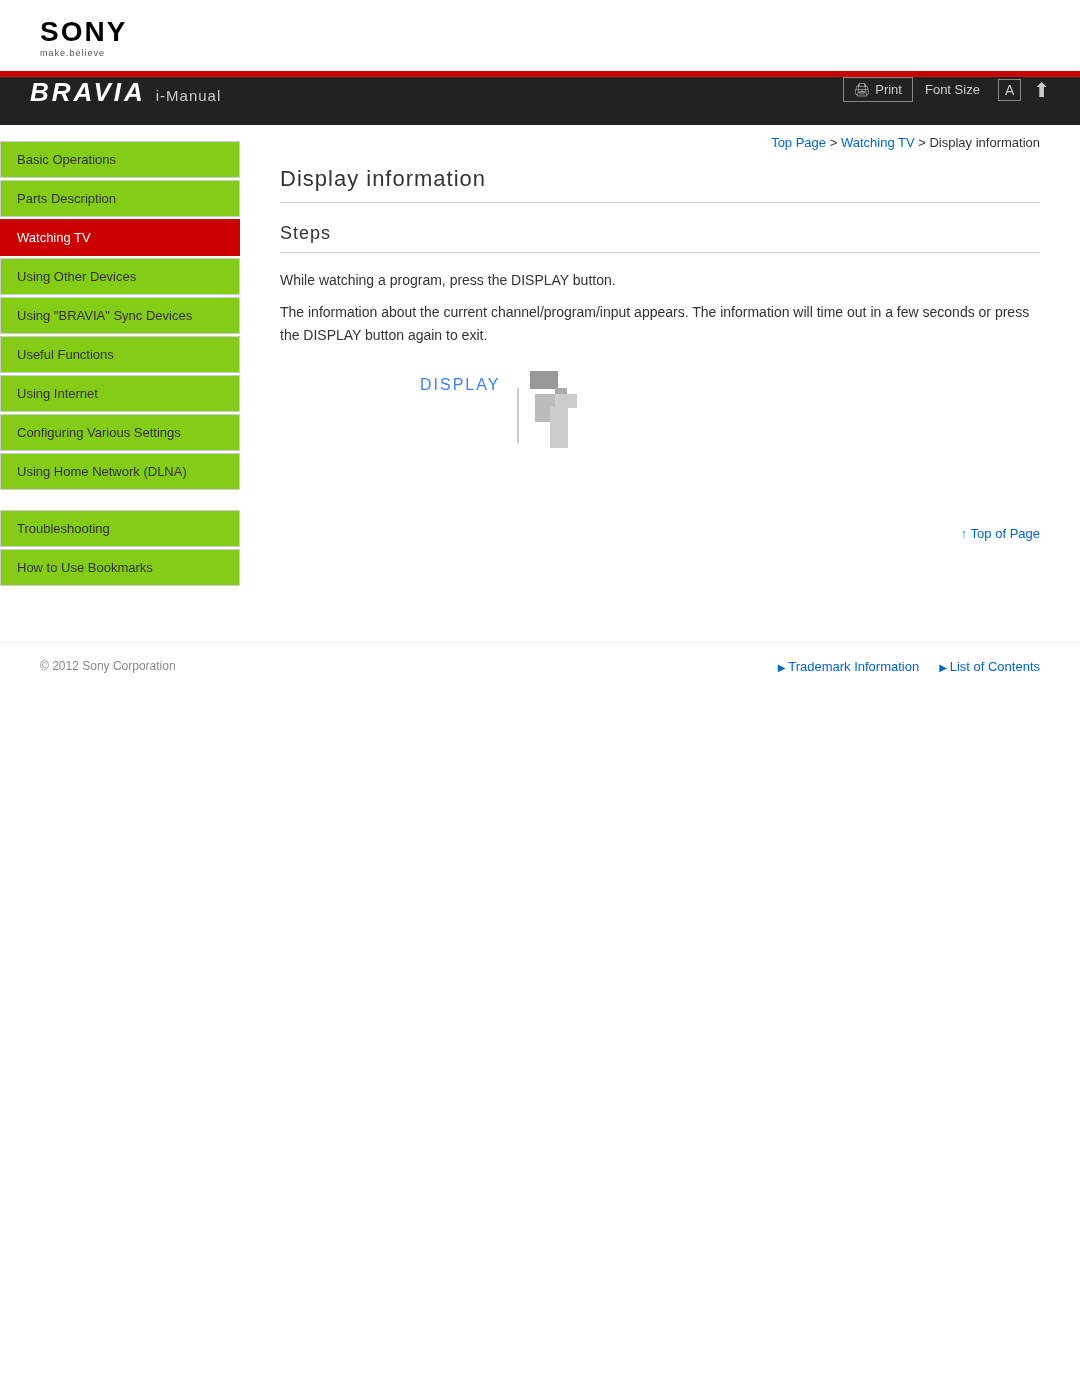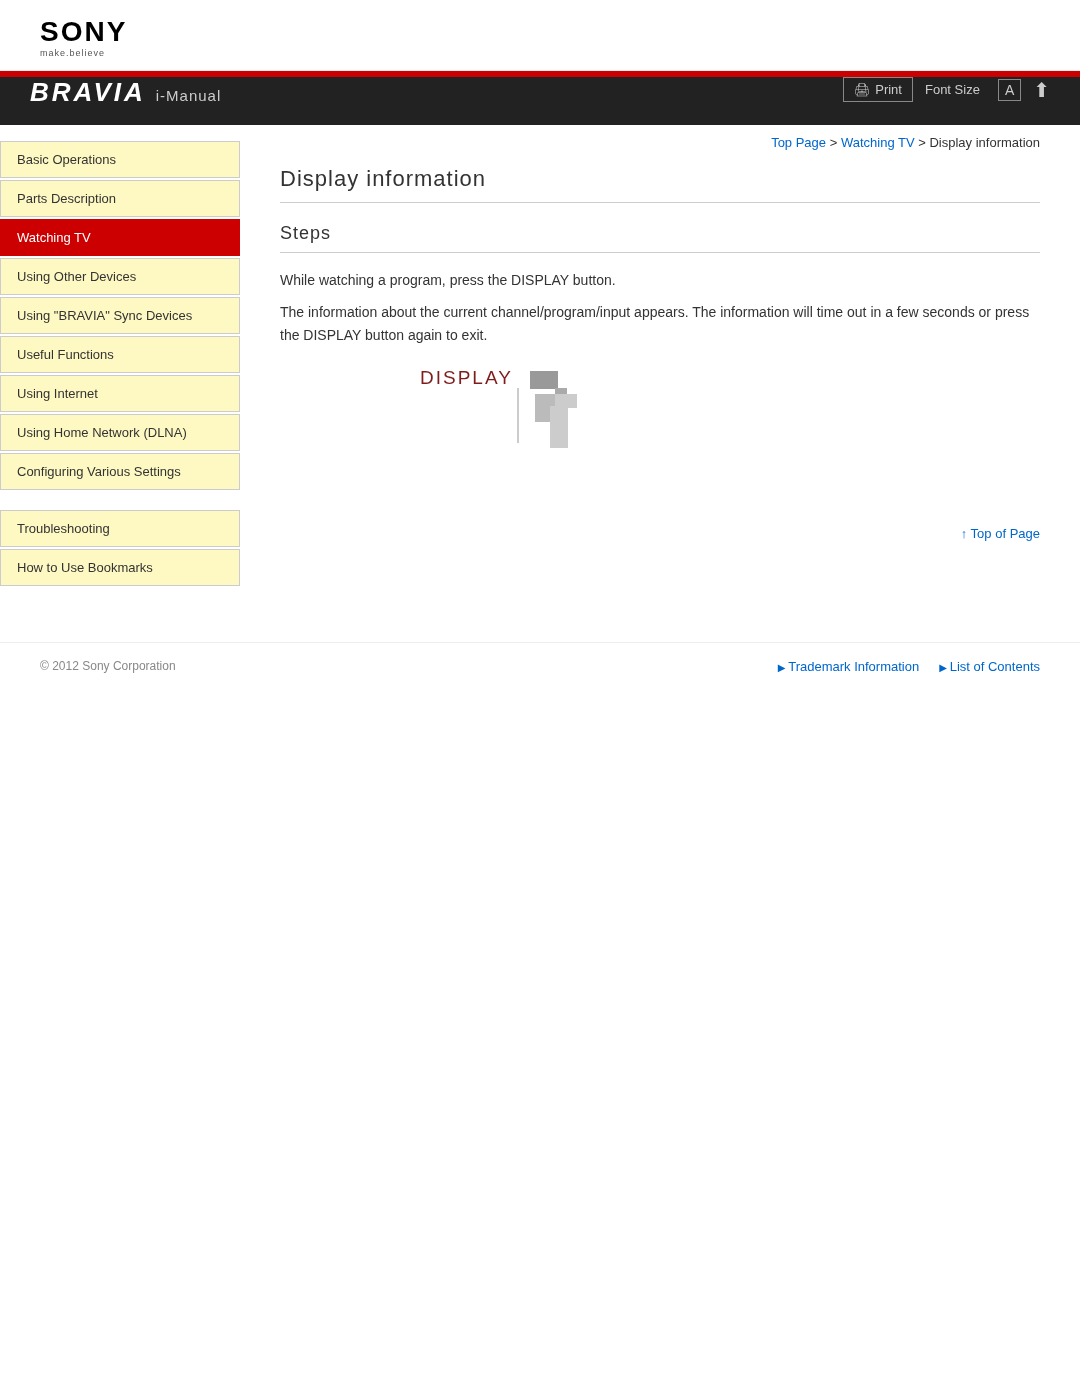--- a/index.html
+++ b/index.html
@@ -63,21 +63,21 @@
     
     .sidebar {
       width: 240px; flex-shrink: 0; padding: 16px 0;
     }
     .sidebar-group {
       margin-bottom: 20px;
     }
     .sidebar-item {
       display: block; padding: 10px 16px;
       border: 1px solid #ccc; margin-bottom: 2px;
-      cursor: pointer; background: #fef9c3;
+      cursor: pointer; background: #84cc16;
       font-size: 13px; color: #333;
       text-decoration: none;
     }
     .sidebar-item.active {
       background: #cc0000; color: #fff; border-color: #cc0000;
     }
 
     
     .content-area {
       flex: 1; padding: 0 40px 40px 40px;
@@ -112,22 +112,22 @@
     }
 
     
     .display-illustration {
       margin: 20px 0 20px 80px;
       position: relative;
       width: 420px;
       height: 120px;
     }
     .display-label {
-      font-size: 19px; color: #7f1d1d; letter-spacing: 2px;
-      position: absolute; left: 60px; top: 1px;
+      font-size: 16px; color: #3b82f6; letter-spacing: 2px;
+      position: absolute; left: 60px; top: 10px;
     }
     .remote-top {
       width: 28px; height: 18px; background: #999; position: absolute; left: 170px; top: 5px;
     }
     .remote-mid {
       width: 20px; height: 28px; background: #bbb; position: absolute; left: 175px; top: 28px;
     }
     .remote-dot {
       width: 12px; height: 10px; background: #aaa; position: absolute; left: 195px; top: 22px;
     }
@@ -198,22 +198,22 @@
 
   <div class="sidebar">
     <div class="sidebar-group">
       <a class="sidebar-item">Basic Operations</a>
       <a class="sidebar-item">Parts Description</a>
       <a class="sidebar-item active">Watching TV</a>
       <a class="sidebar-item">Using Other Devices</a>
       <a class="sidebar-item">Using "BRAVIA" Sync Devices</a>
       <a class="sidebar-item">Useful Functions</a>
       <a class="sidebar-item">Using Internet</a>
+      <a class="sidebar-item">Configuring Various Settings</a>
       <a class="sidebar-item">Using Home Network (DLNA)</a>
-      <a class="sidebar-item">Configuring Various Settings</a>
     </div>
     <div class="sidebar-group">
       <a class="sidebar-item">Troubleshooting</a>
       <a class="sidebar-item">How to Use Bookmarks</a>
     </div>
   </div>
 
   <div class="content-area">
 
     <div class="breadcrumb">

